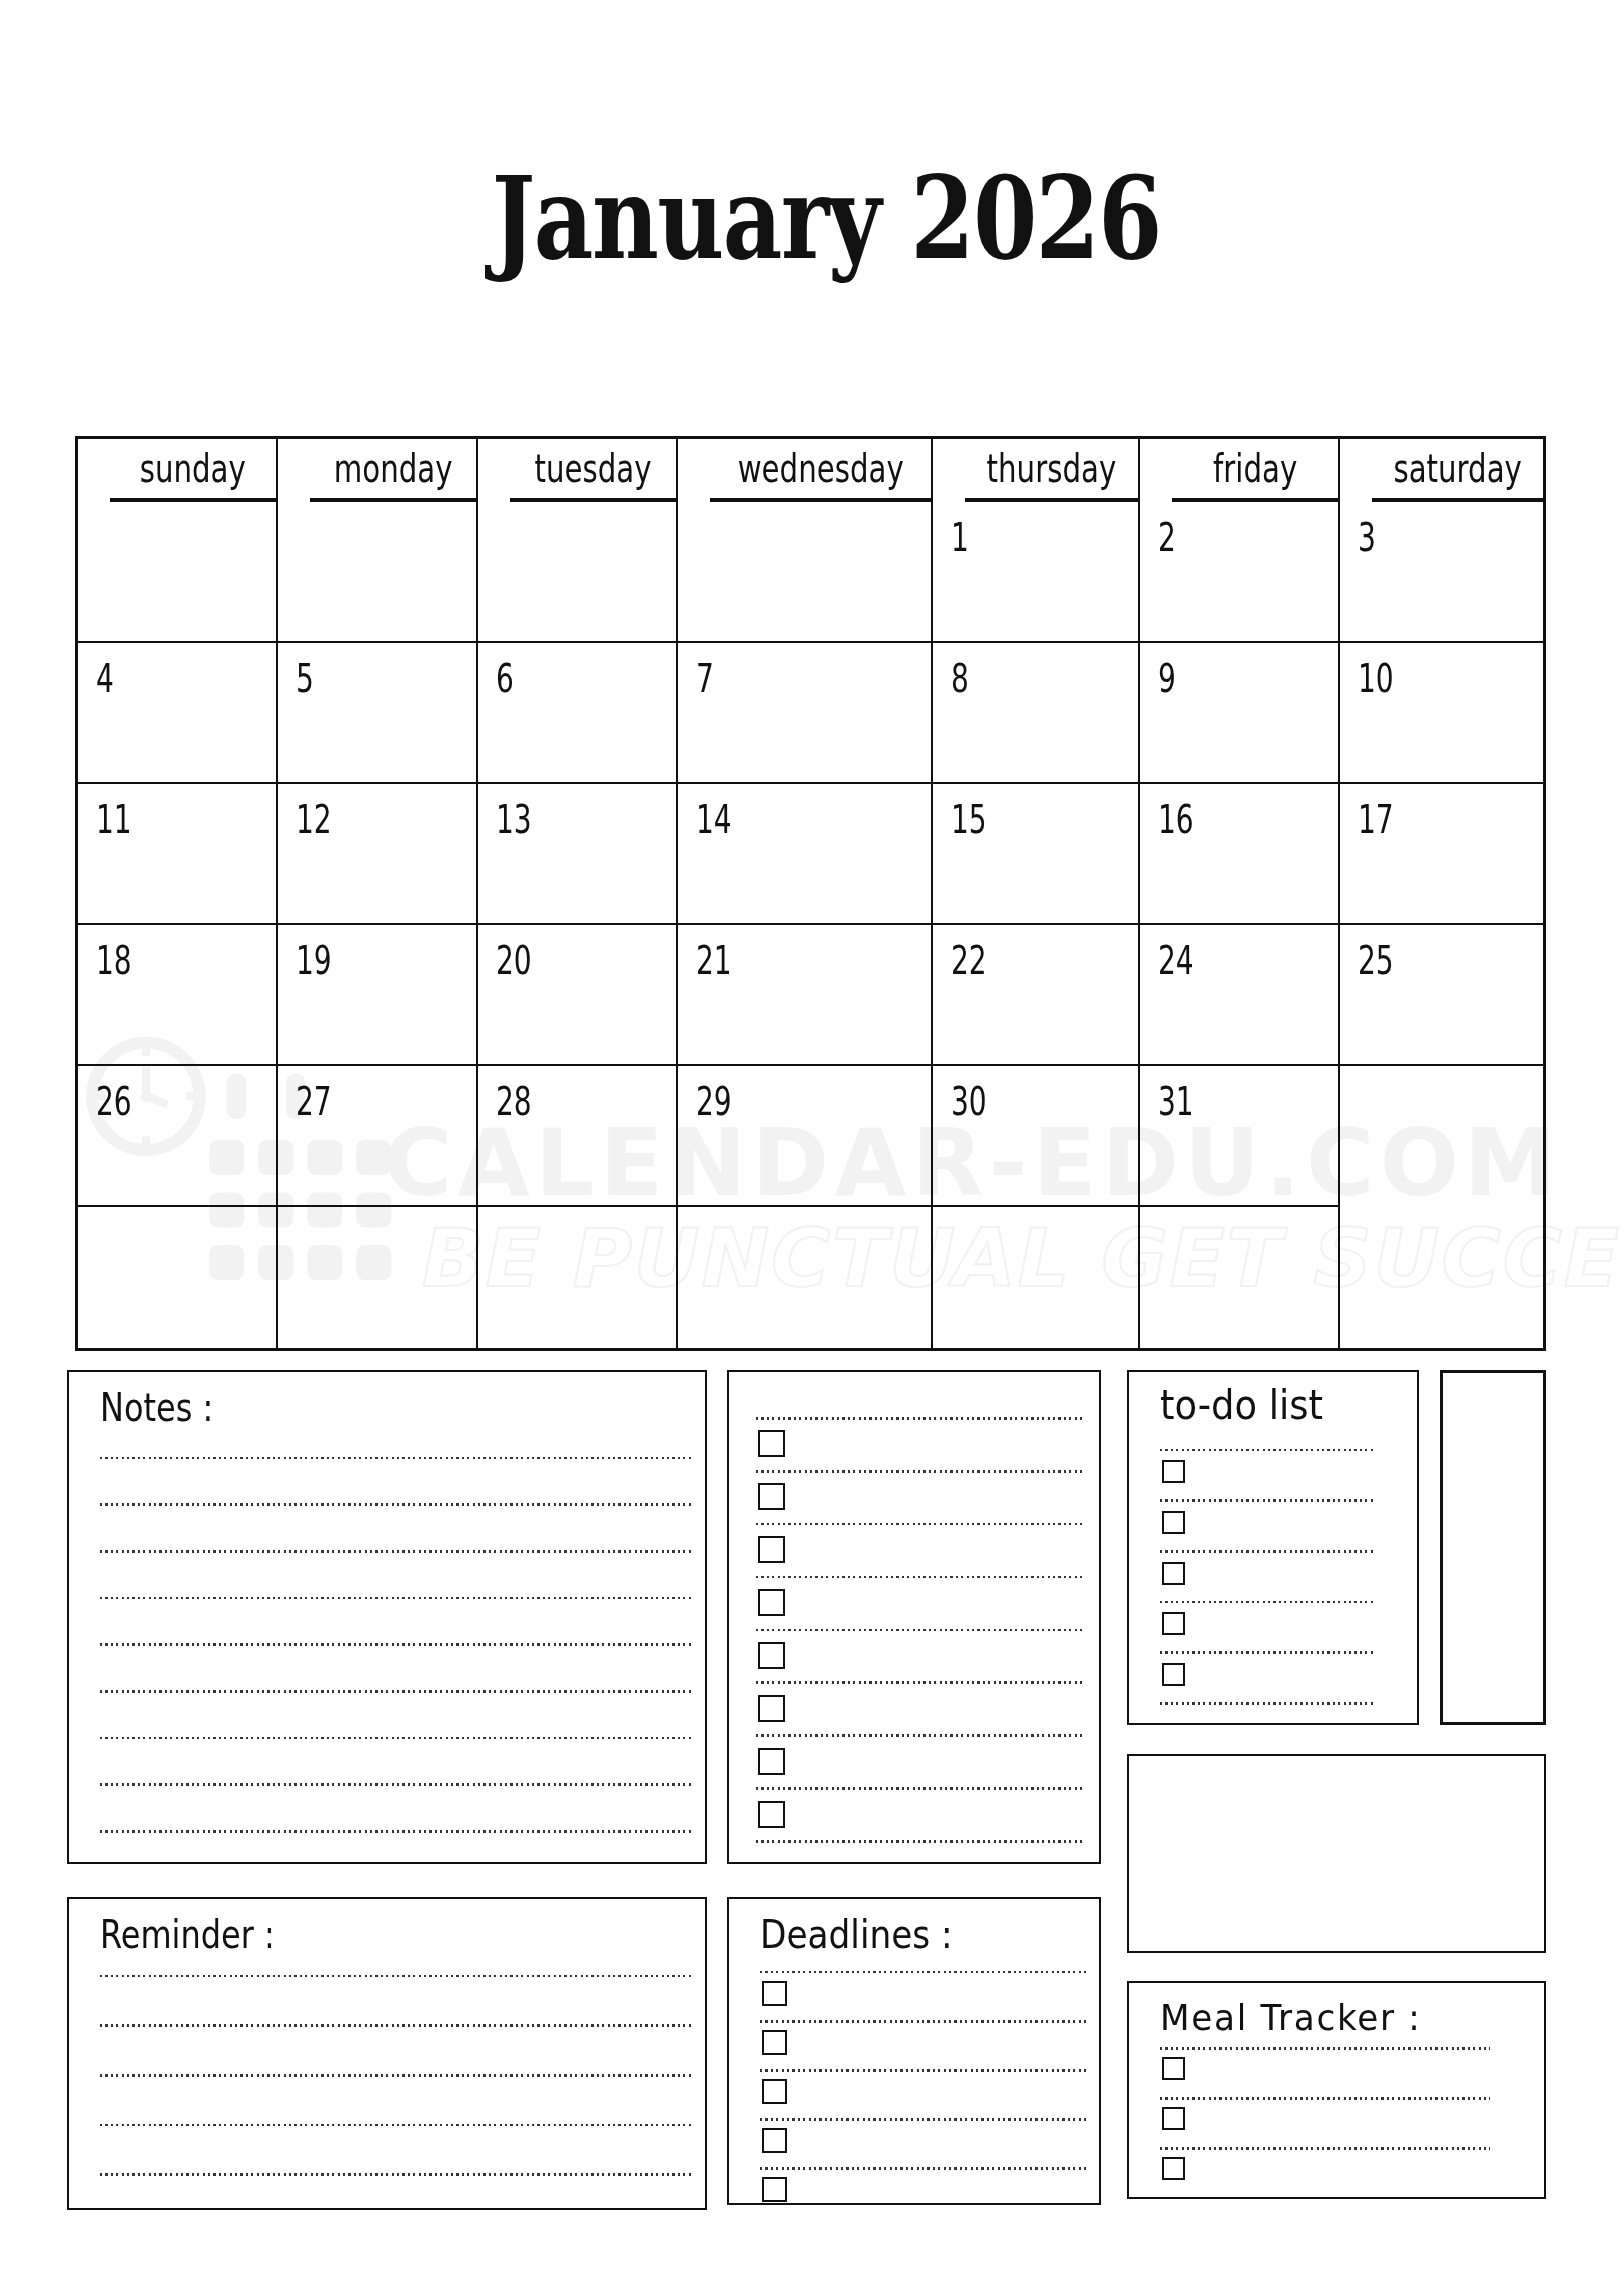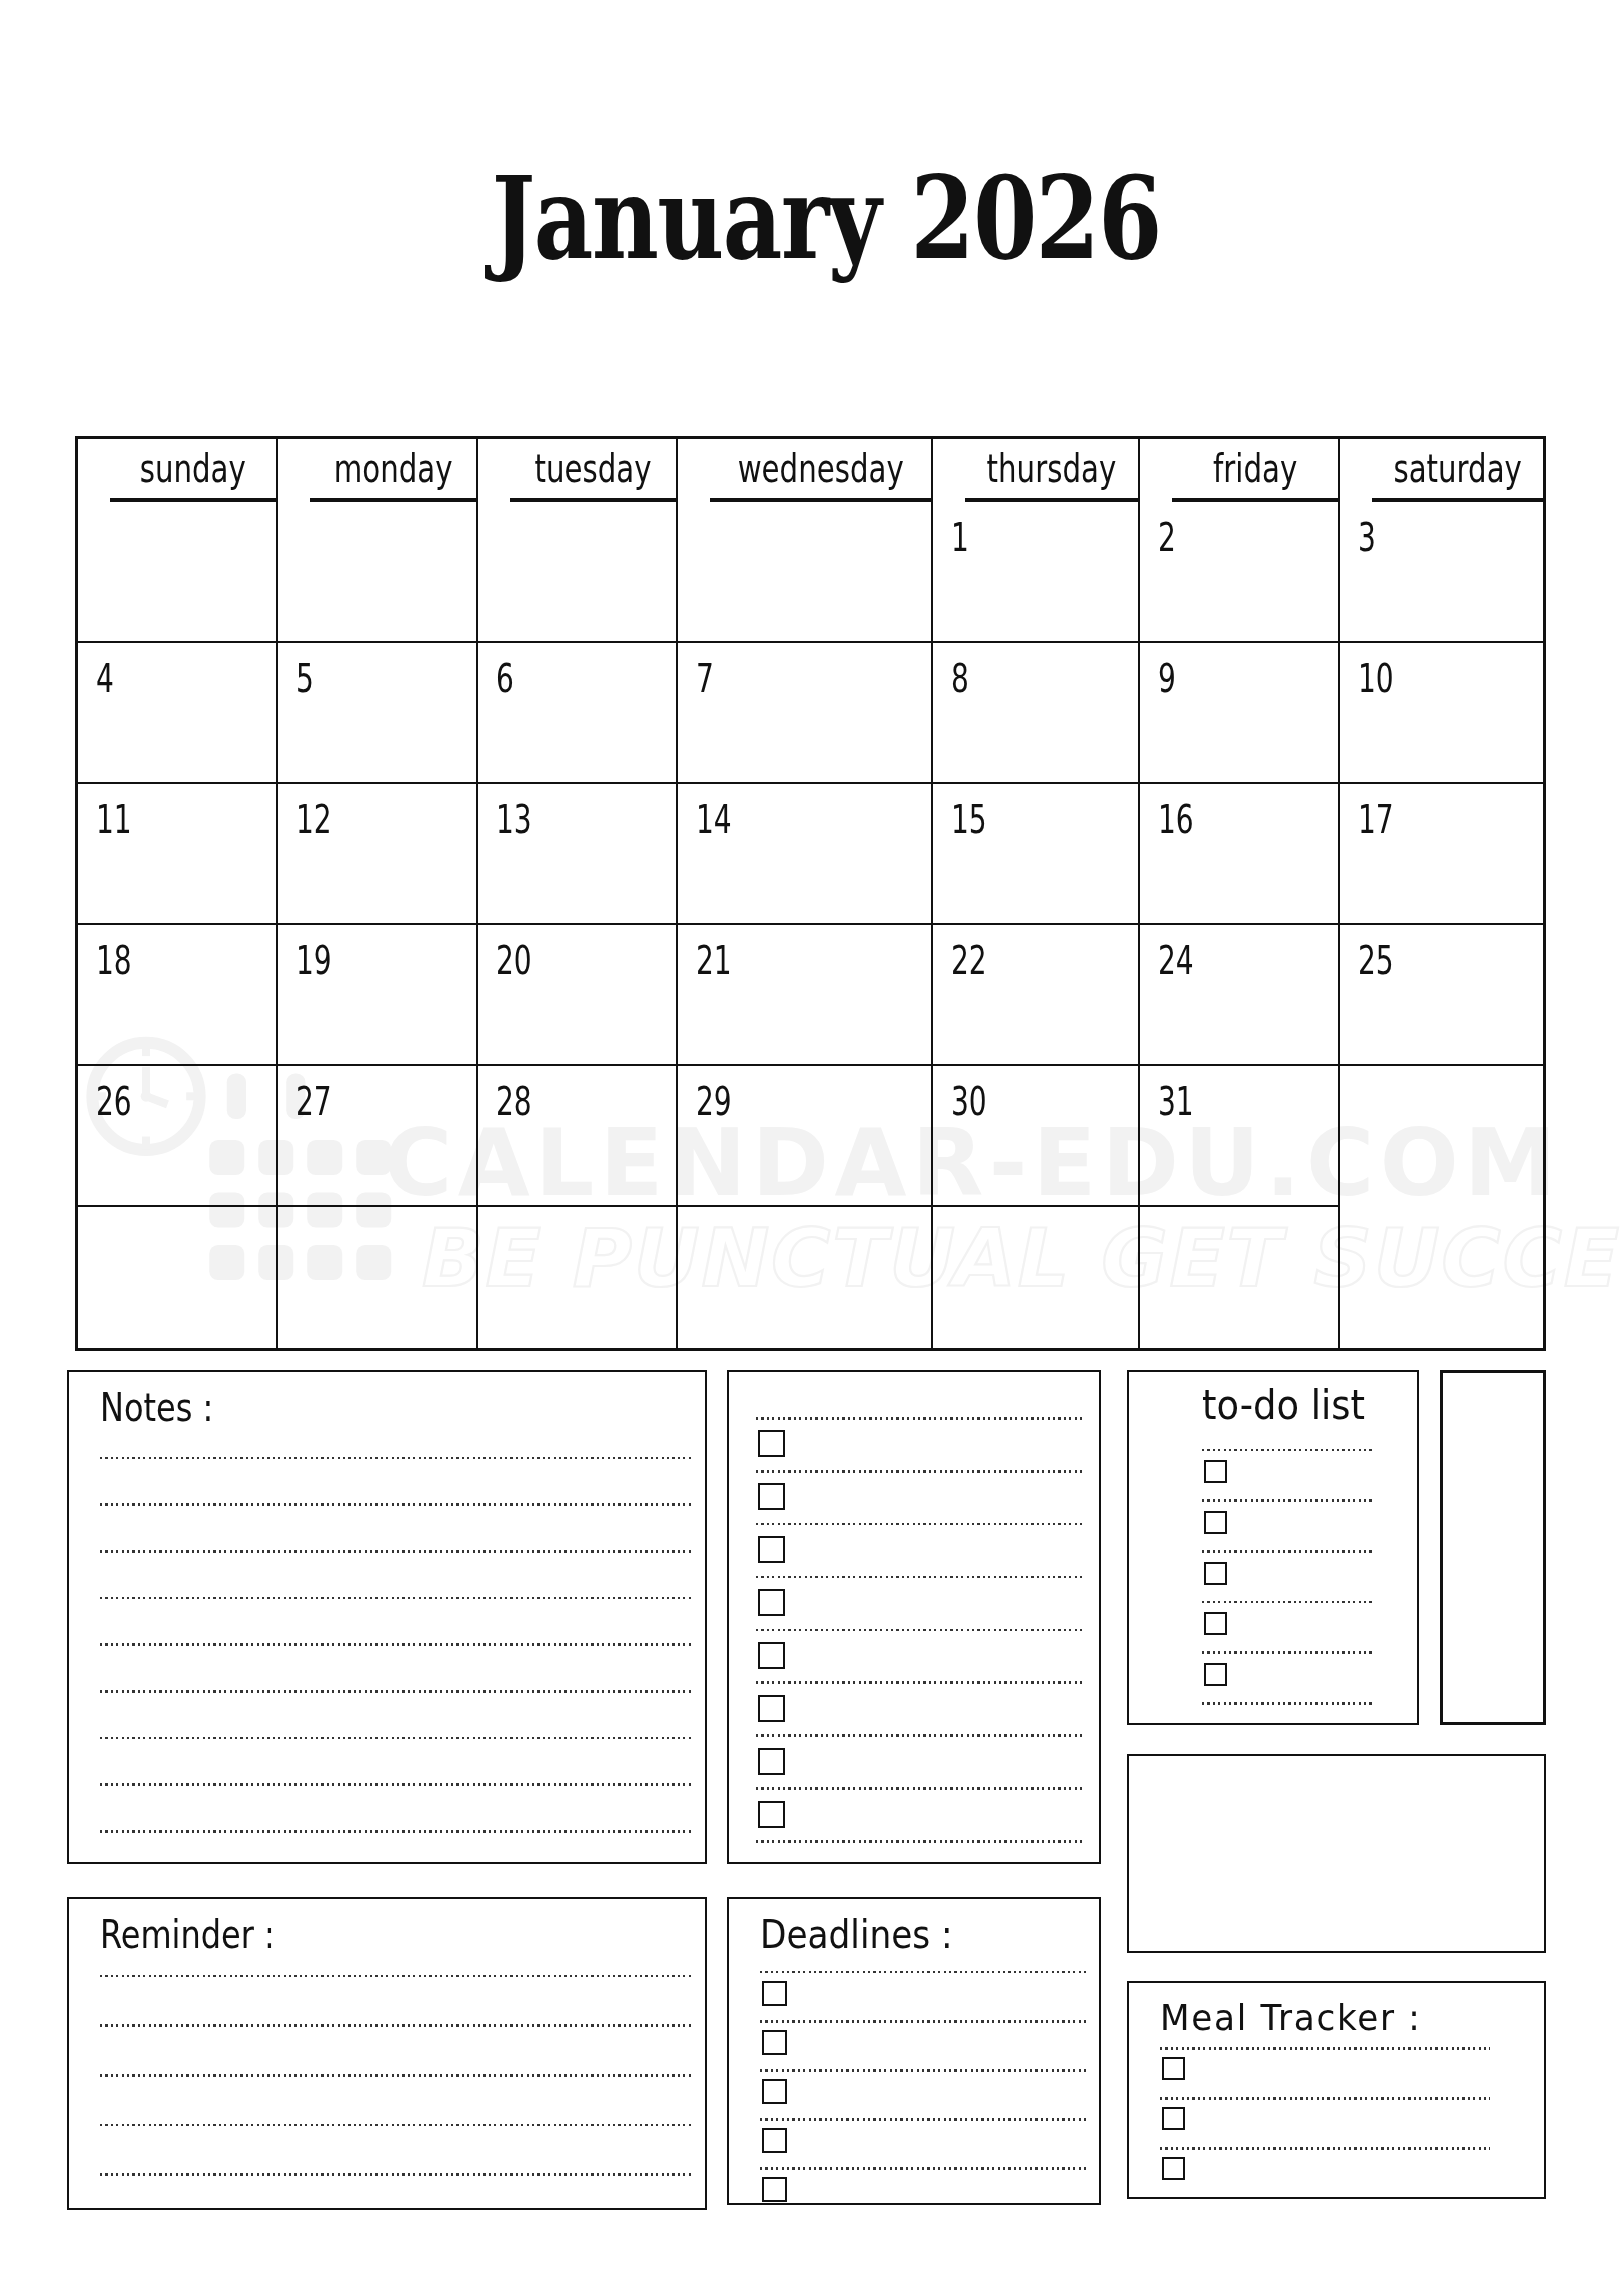--- a/index.html
+++ b/index.html
@@ -108,21 +108,21 @@
   
   .notes-box{left:67px;top:1370px;width:640px;height:494px;border-width:2.2px;}
   .notes-box .dotline{margin:44px 10.7px 0 31px;}
   .notes-box .box-body .dotline:first-child{margin-top:27px;}
   
   .checklist-box{left:727px;top:1370px;width:374px;height:494px;}
   .checklist-box .dotline{margin:12.5px 16px 0 27px;}
   .checklist-box .box-body .dotline:first-child{margin-top:45px;}
   .checklist-box .checkbox{margin:10.7px 0 0 29px;width:27px;height:27px;}
   
-  .todo-box{left:1127px;top:1370px;width:292px;height:355px;padding-left:42px;}
+  .todo-box{left:1127px;top:1370px;width:292px;height:355px;}
   .todo-box .box-title{font-size:41px;margin:9px 0 0 31px;transform:scaleX(0.9);}
   .todo-box .dotline{margin:16px 43px 0 31px;}
   .todo-box .box-body .dotline:first-child{margin-top:19.7px;}
   .todo-box .checkbox{margin:9px 0 0 33px;width:23px;height:23px;}
   
   .side-box{left:1440px;top:1370px;width:106px;height:355px;border-width:3.6px;}
   
   .blank-box{left:1127px;top:1754px;width:419px;height:199px;}
   
   .meal-box{left:1127px;top:1981px;width:419px;height:218px;}

